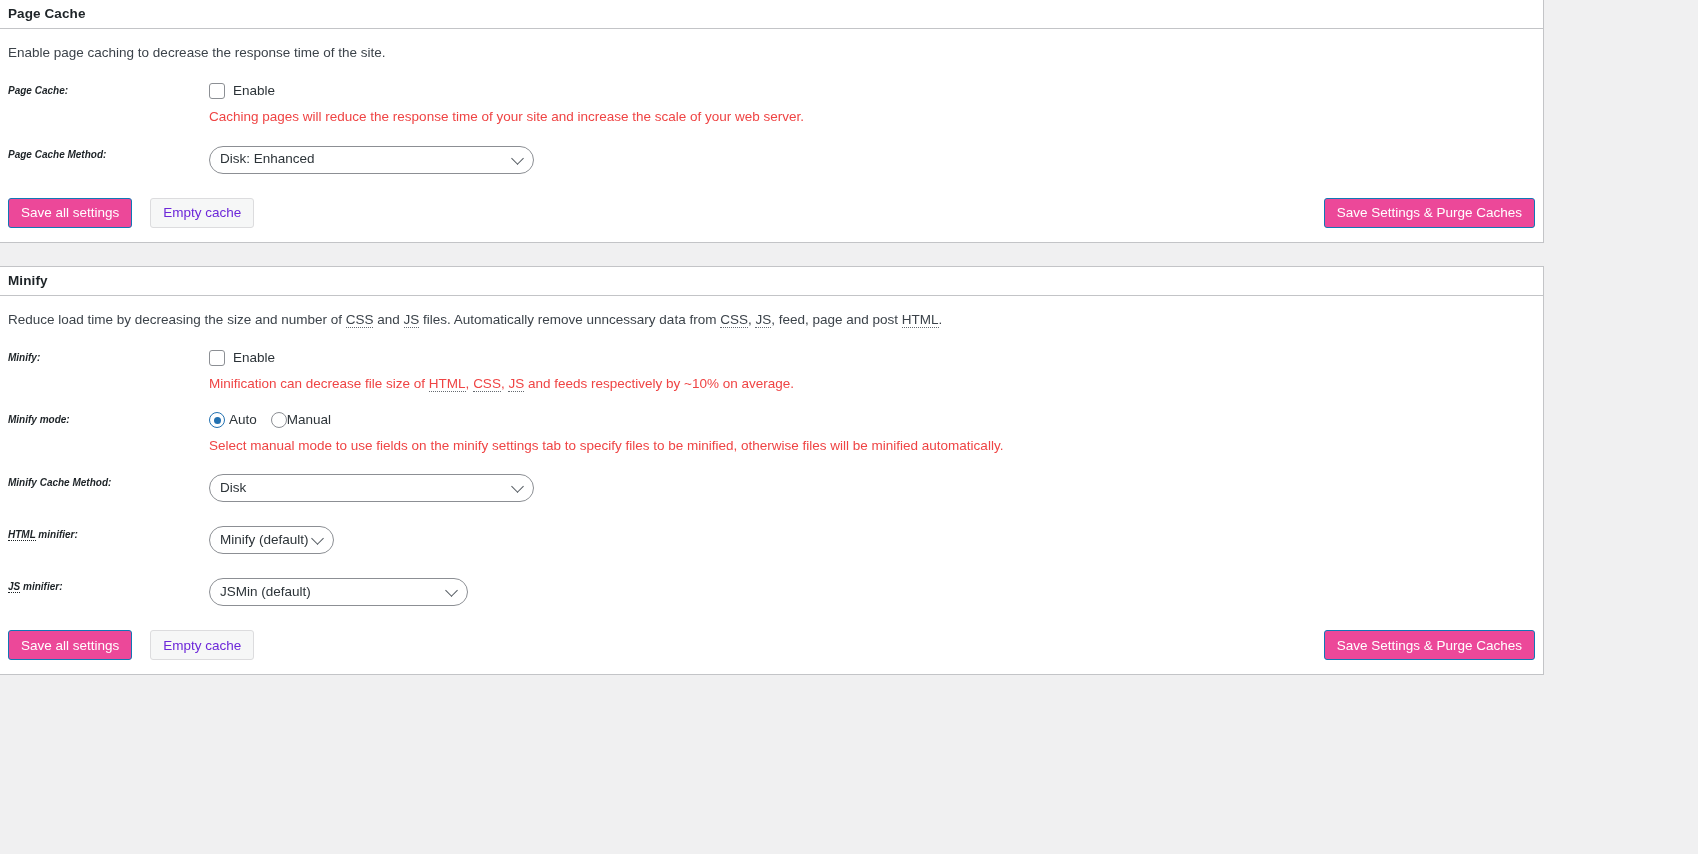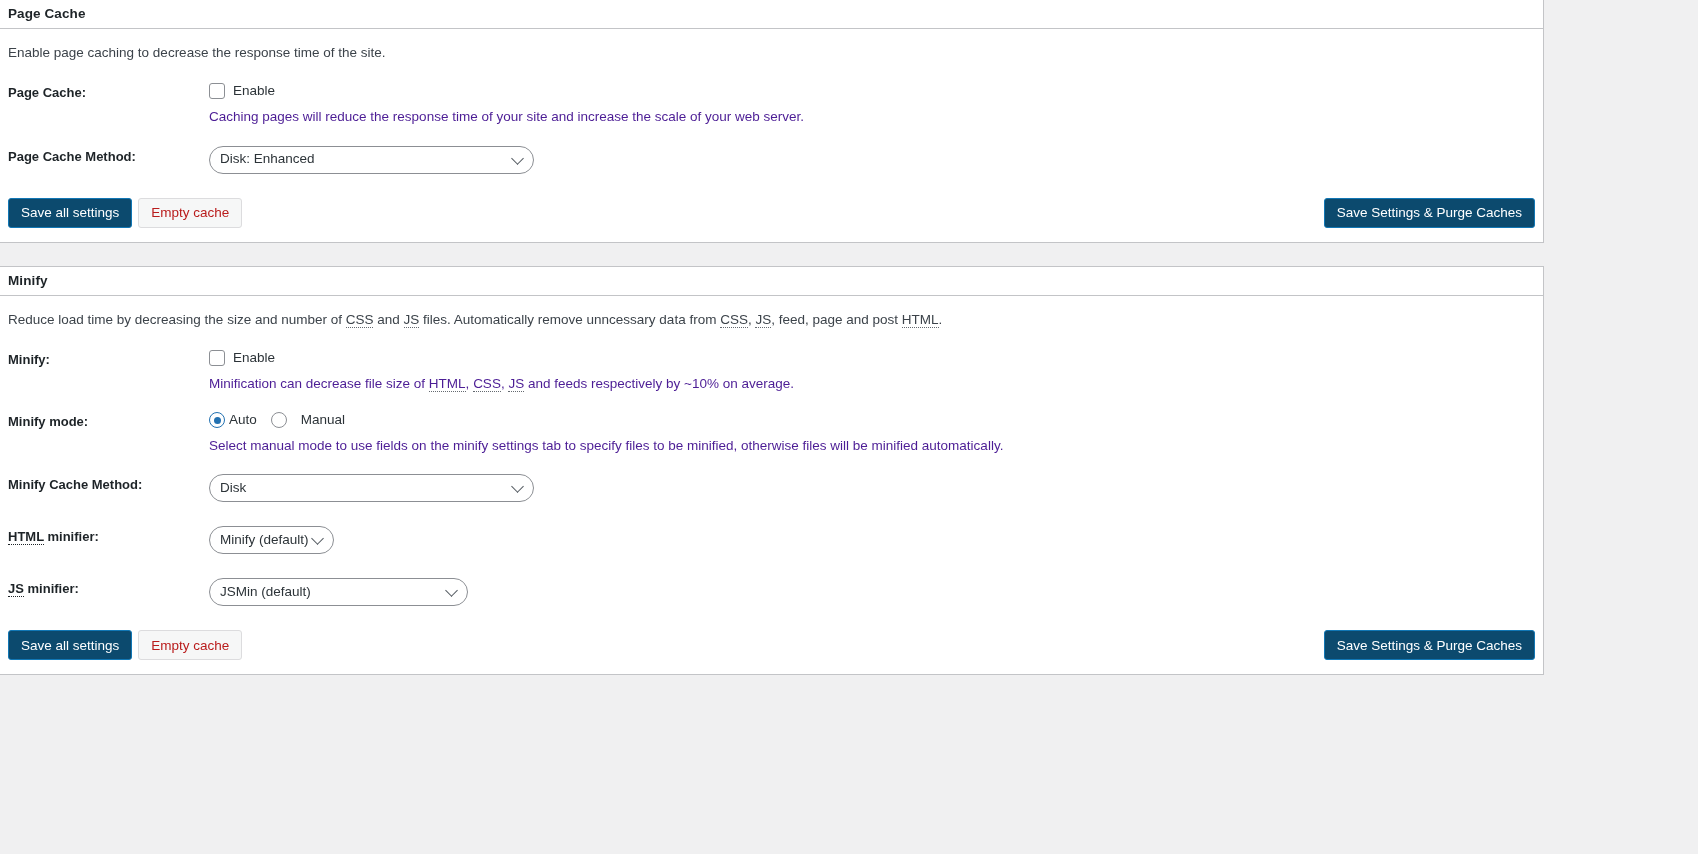--- a/index.html
+++ b/index.html
@@ -53,26 +53,27 @@
     padding: 14px 8px 8px 8px;
     line-height: 1.5;
   }
 
   
   .form-table { width: 100%; border-collapse: collapse; }
   .form-table tr { vertical-align: top; }
   .form-table th {
     width: 209px;
     text-align: left;
-    font-size: 13px;
+    font-size: 10px;
     font-weight: bold;
     color: #1d2327;
     padding: 14px 10px 14px 8px;
     line-height: 1.4;
     white-space: nowrap;
+    font-style: italic;
   }
   .form-table td {
     padding: 12px 10px 12px 0;
     font-size: 13.5px;
     color: #3c434a;
     line-height: 1.5;
   }
 
   .row-tight th { padding-top: 13px; padding-bottom: 6px; }
   .row-tight td { padding-top: 11px; padding-bottom: 6px; }
@@ -88,21 +89,21 @@
     border: 1px solid #8c8f94;
     border-radius: 3px;
     background: #fff;
     display: inline-block;
     flex: 0 0 auto;
   }
   .cbx-label { font-size: 13.5px; color: #2c3338; }
 
   .field-help {
     font-size: 13.5px;
-    color: #4c1d95;
+    color: #ef4444;
     margin-top: 7px;
     line-height: 1.5;
   }
 
   
   .radio-line {
     display: flex;
     align-items: center;
     gap: 4px;
     height: 18px;
@@ -175,29 +176,30 @@
     padding: 0 12px;
     font-size: 13.5px;
     line-height: 1;
     border-radius: 3px;
     border: 1px solid transparent;
     cursor: pointer;
     white-space: nowrap;
     font-family: "Liberation Sans", sans-serif;
   }
   .btn-primary {
-    background: #0c4a6e;
+    background: #ec4899;
     border-color: #1177b5;
     color: #ffffff;
   }
   .btn-disabled {
     background: #f6f7f7;
     border-color: #dcdcde;
-    color: #b91c1c;
+    color: #6d28d9;
     cursor: default;
+    margin-left: 12px;
   }
 
   
   abbr {
     text-decoration: none;
     border-bottom: 1px dotted #646970;
     cursor: help;
   }
   th abbr { border-bottom-color: #1d2327; }
 
@@ -282,21 +284,21 @@
           </tr>
 
           <tr class="row-tight">
             <th>Minify mode:</th>
             <td>
               <div class="radio-line">
                 <label class="radio-line" style="gap:4px;">
                   <span class="radio checked"></span>
                   <span class="radio-text">Auto</span>
                 </label>
-                <label class="radio-line" style="gap:14px;">
+                <label class="radio-line" style="gap:0;">
                   <span class="radio"></span>
                   <span class="radio-text">Manual</span>
                 </label>
               </div>
               <div class="field-help">Select manual mode to use fields on the minify settings tab to specify files to be minified, otherwise files will be minified automatically.</div>
             </td>
           </tr>
 
           <tr>
             <th>Minify Cache Method:</th>

